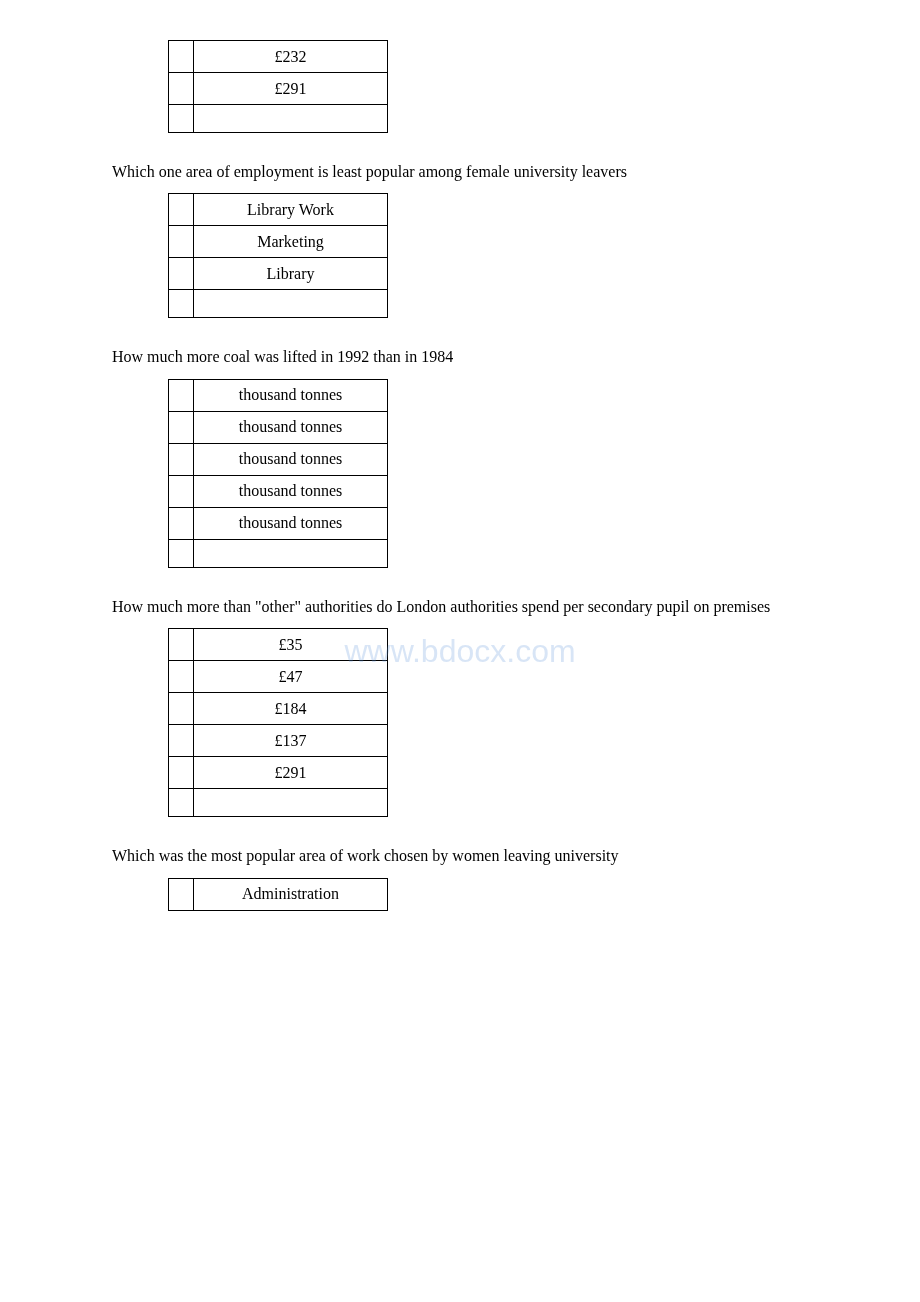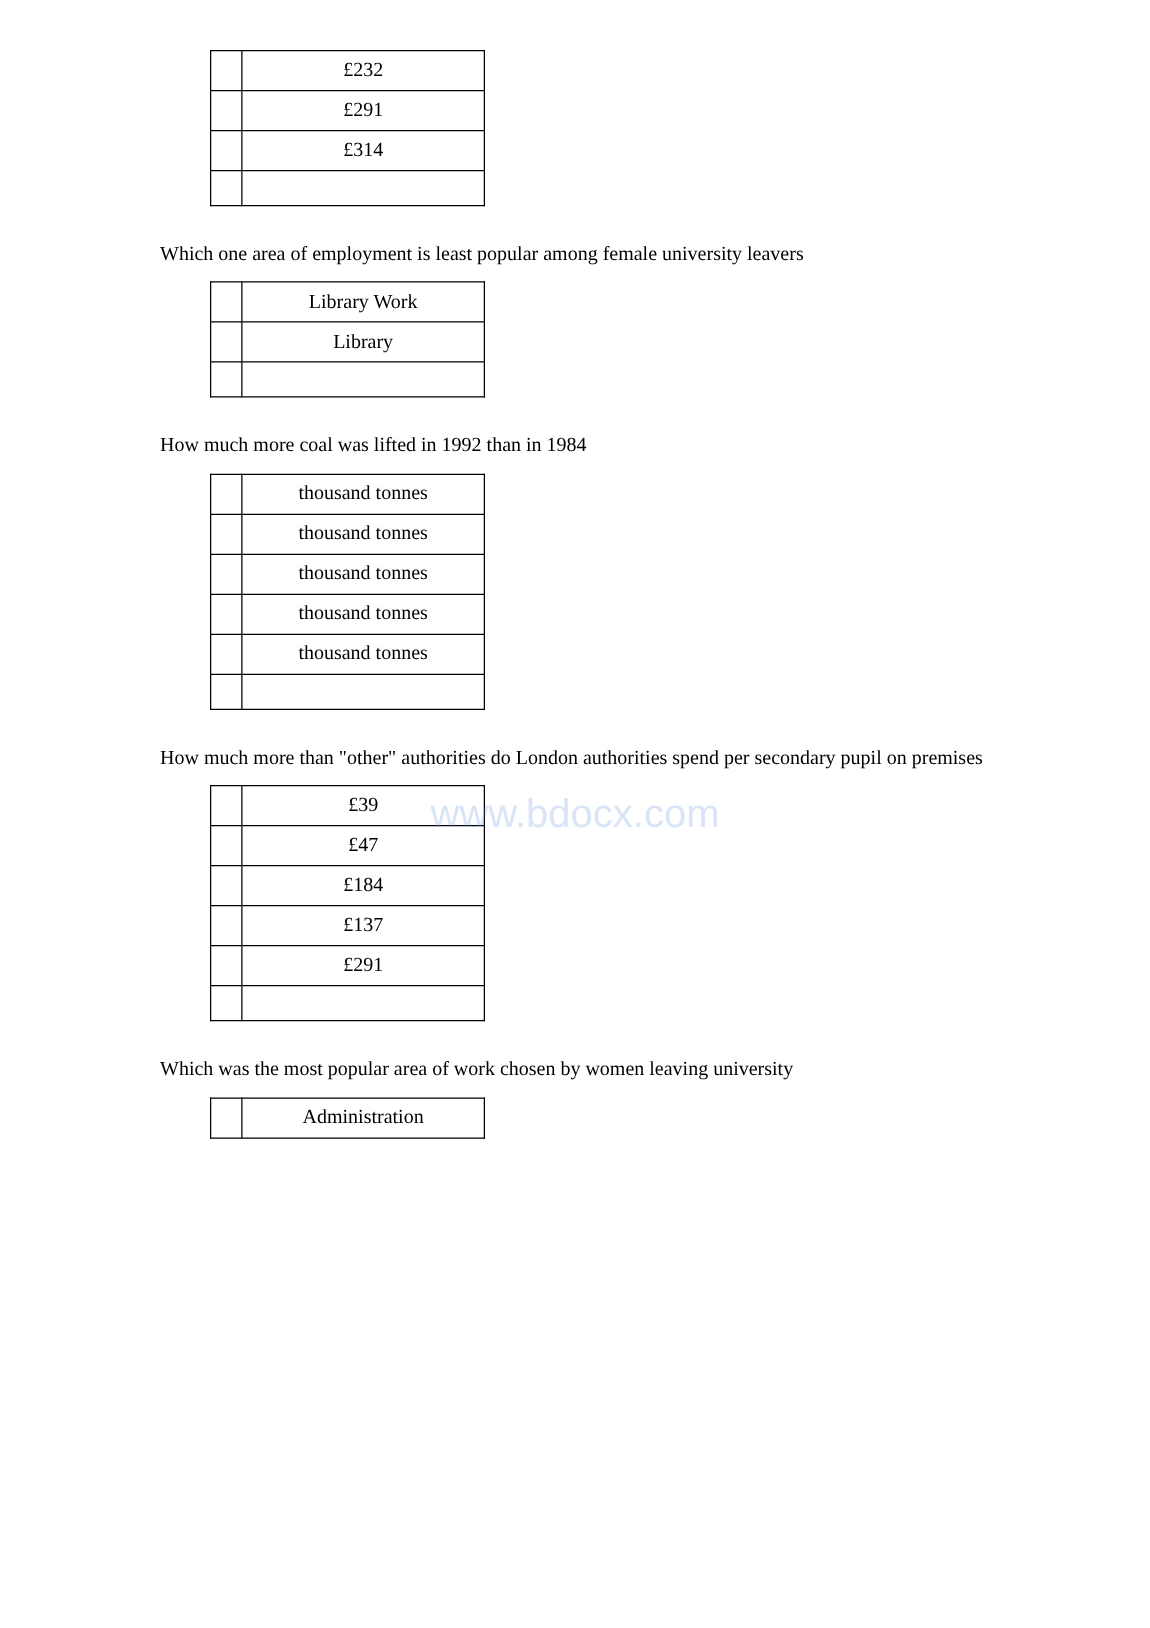--- a/index.html
+++ b/index.html
@@ -21,21 +21,21 @@
     .page-content {
       width: 920px;
       padding: 20px 88px;
     }
 
     .section {
       margin-bottom: 28px;
     }
 
     .question-text {
-      margin-left: 40px;
+      margin-left: 24px;
       margin-bottom: 10px;
       line-height: 1.4;
     }
 
     .answer-table {
       border-collapse: collapse;
       margin-left: 80px;
       min-width: 220px;
     }
 
@@ -87,42 +87,42 @@
     <table class="answer-table">
       <tbody>
         <tr>
           <td class="selector"></td>
           <td class="value-cell">£232</td>
         </tr>
         <tr>
           <td class="selector"></td>
           <td class="value-cell">£291</td>
         </tr>
-        <tr>
-          <td class="selector"></td>
-          <td class="value-cell">£314</td>
-        </tr>
         <tr class="empty-row">
           <td class="selector"></td>
           <td class="value-cell"></td>
         </tr>
       </tbody>
     </table>
   </div>
 
   <div class="section">
     <p class="question-text">Which one area of employment is least popular among female university leavers</p>
     <table class="answer-table">
       <tbody>
         <tr>
           <td class="selector"></td>
           <td class="value-cell">Library Work</td>
         </tr>
         <tr>
           <td class="selector"></td>
+          <td class="value-cell">Marketing</td>
+        </tr>
+        <tr>
+          <td class="selector"></td>
           <td class="value-cell">Library</td>
         </tr>
         <tr class="empty-row">
           <td class="selector"></td>
           <td class="value-cell"></td>
         </tr>
       </tbody>
     </table>
   </div>
 
@@ -157,21 +157,21 @@
       </tbody>
     </table>
   </div>
 
   <div class="section">
     <p class="question-text">How much more than "other" authorities do London authorities spend per secondary pupil on premises</p>
     <table class="answer-table">
       <tbody>
         <tr>
           <td class="selector"></td>
-          <td class="value-cell">£39</td>
+          <td class="value-cell">£35</td>
         </tr>
         <tr>
           <td class="selector"></td>
           <td class="value-cell">£47</td>
         </tr>
         <tr>
           <td class="selector"></td>
           <td class="value-cell">£184</td>
         </tr>
         <tr>

